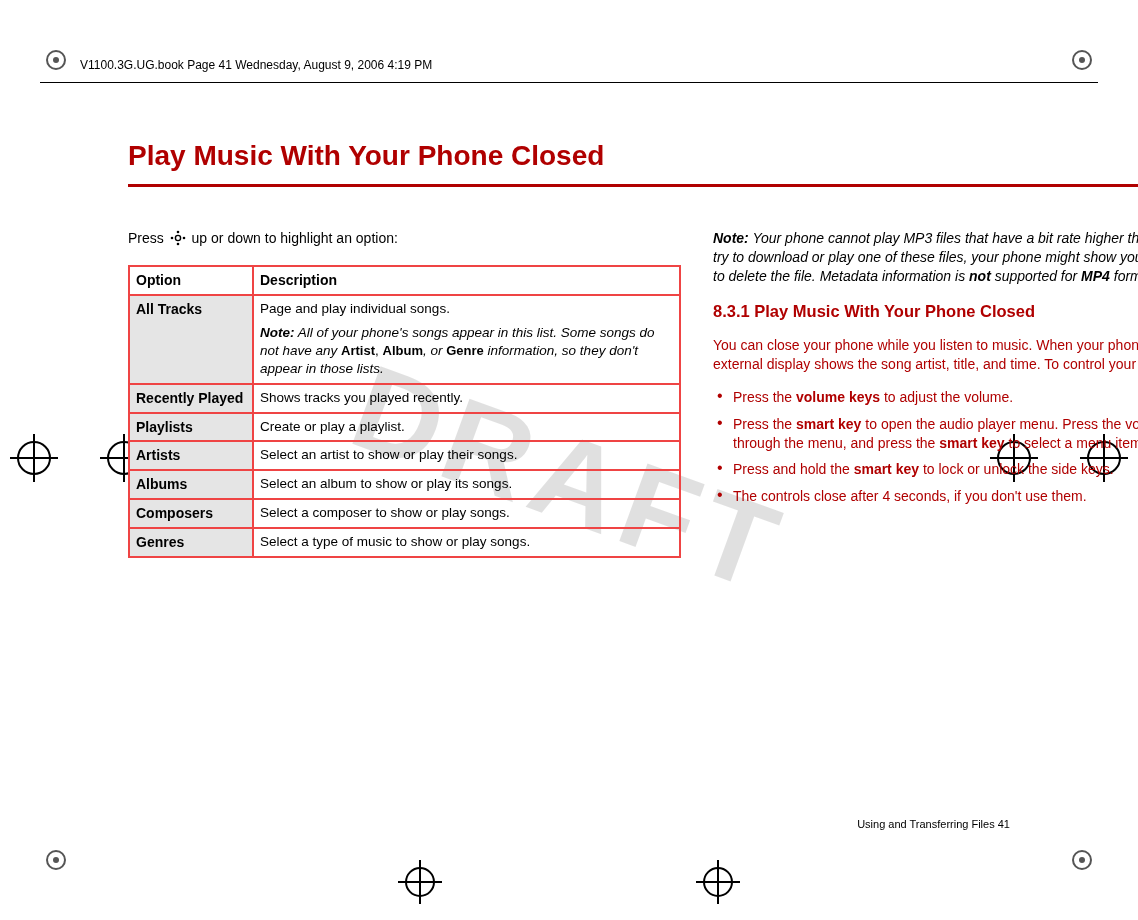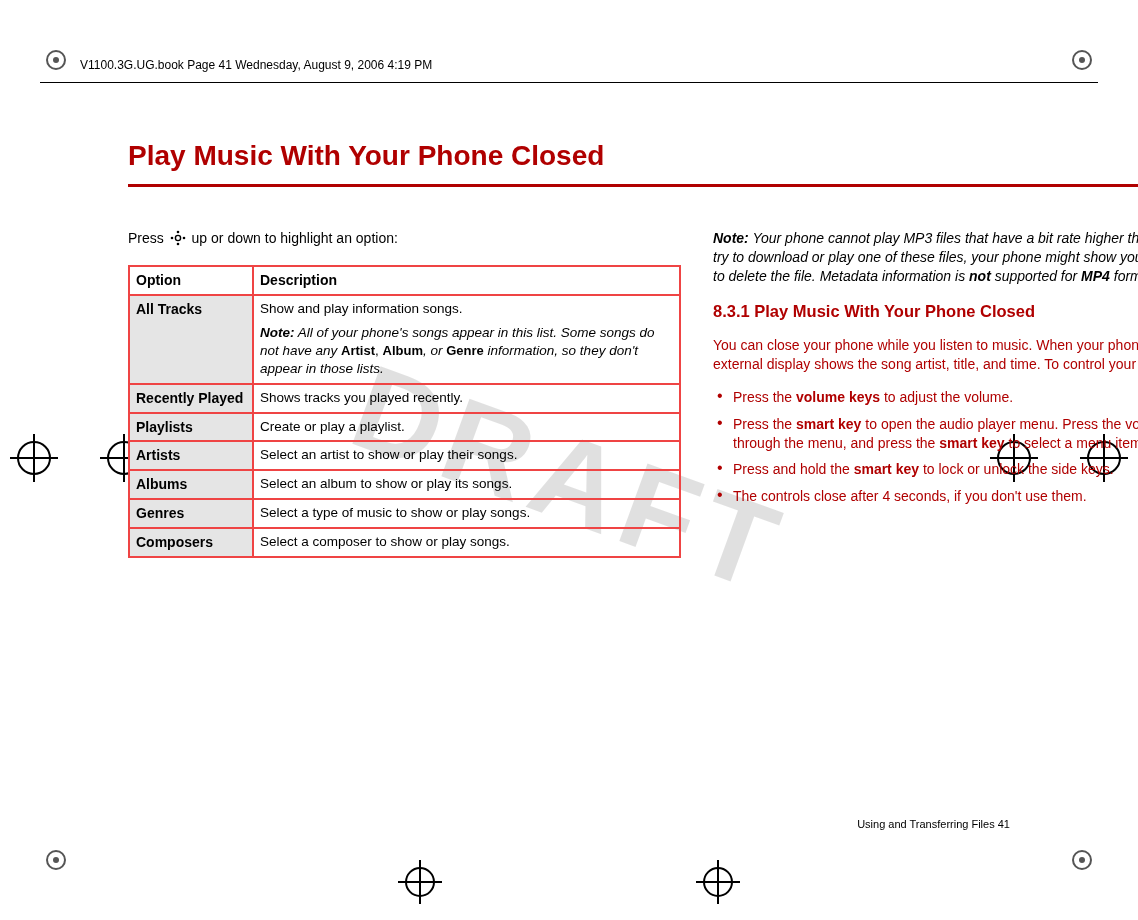--- a/index.html
+++ b/index.html
@@ -251,21 +251,21 @@
 
       <table class="opts">
         <tbody>
             <tr>
           <th>Option</th>
           <th>Description</th>
         </tr>
         <tr>
           <td class="opt-label">All Tracks</td>
           <td>
-            <div>Show and play information songs.</div>
+            <div>Page and play individual songs.</div>
             <div style="margin-top:6px;" class="ital">
               <span class="bold" style="font-style:italic;">Note:</span><span> All of your phone's songs appear in this list. Some songs do not have any </span><span class="condb" style="font-style:normal;">Artist</span><span style="font-style:normal;">, </span><span class="condb" style="font-style:normal;">Album</span><span style="font-style:italic;">, or </span><span class="condb" style="font-style:normal;">Genre</span><span> information, so they don't appear in those lists.</span>
             </div>
           </td>
         </tr>
         <tr>
           <td class="opt-label">Recently Played</td>
           <td>Shows tracks you played recently.</td>
         </tr>
         <tr>
@@ -274,26 +274,26 @@
         </tr>
         <tr>
           <td class="opt-label">Artists</td>
           <td>Select an artist to show or play their songs.</td>
         </tr>
         <tr>
           <td class="opt-label">Albums</td>
           <td>Select an album to show or play its songs.</td>
         </tr>
         <tr>
+          <td class="opt-label">Composers</td>
+          <td>Select a composer to show or play songs.</td>
+        </tr>
+        <tr>
           <td class="opt-label">Genres</td>
           <td>Select a type of music to show or play songs.</td>
-        </tr>
-        <tr>
-          <td class="opt-label">Composers</td>
-          <td>Select a composer to show or play songs.</td>
         </tr>
       </tbody>
         </table>
 
     </div>
 
     <div class="col">
       <p class="ital">
         <span class="bold" style="font-style:italic;">Note:</span><span> Your phone cannot play MP3 files that have a bit rate higher than 128 kbps. If you try to download or play one of these files, your phone might show you an error or ask you to delete the file. Metadata information is </span><span class="bold" style="font-style:italic;">not</span><span> supported for </span><span class="bold" style="font-style:italic;">MP4</span><span> formatted files.</span>
       </p>

